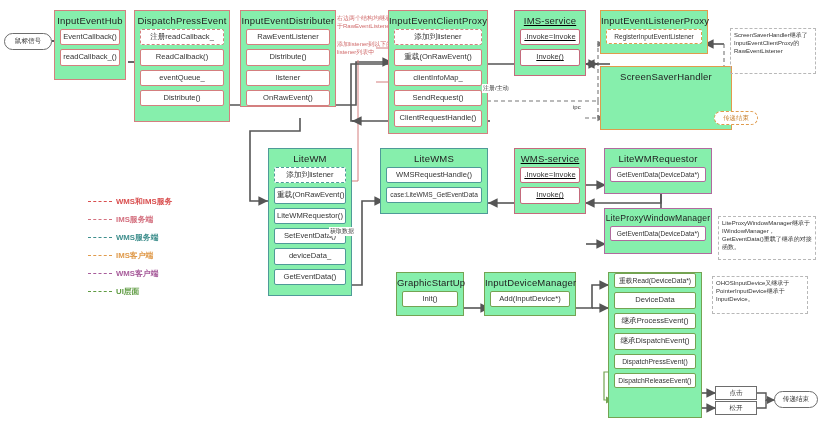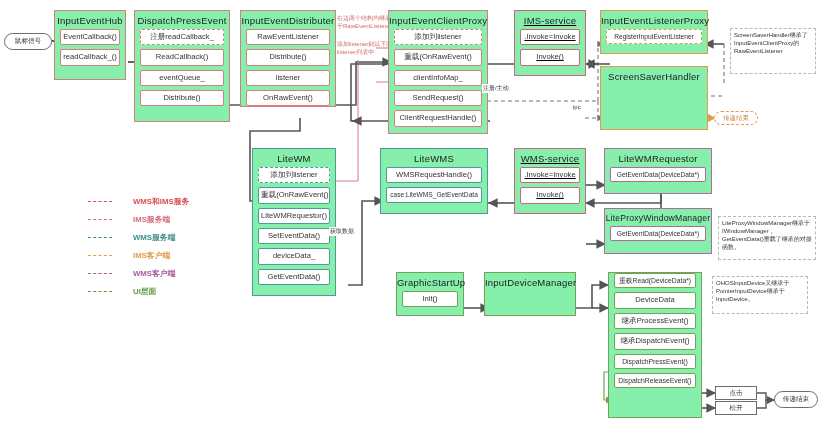--- a/index.html
+++ b/index.html
@@ -46,21 +46,21 @@
         padding:3px 3px;white-space:normal;}
   .anno.dash{border:1px dashed #b8b8b8;color:#333;}
   .anno.pinknote{border:1px dashed #d47f7f;color:#d06b6b;}
 
   
   .elab{position:absolute;font-size:6px;color:#333;background:#fff;padding:0 1px;
         white-space:nowrap;}
 
   
   #legend{position:absolute;left:88px;top:192px;width:150px;}
-  .lg-row{display:flex;align-items:center;gap:21px;height:18px;font-size:7.8px;font-weight:bold;}
+  .lg-row{display:flex;align-items:center;gap:4px;height:18px;font-size:7.8px;font-weight:bold;}
   .lg-dash{width:24px;height:0;border-top:1.4px dashed currentColor;flex:none;}
   .lg-txt{white-space:nowrap;}
 </style>
 </head>
 <body>
 
 <div id="stage">
 
   <svg class="wires" viewBox="0 0 820 427">
     <defs>
@@ -242,29 +242,29 @@
   <div class="elab" style="left:482px;top:84px;">注册/主动</div>
   <div class="elab" style="left:572px;top:104px;">ipc</div>
 
   <div class="grp c-orange" style="left:600px;top:10px;width:108px;height:44px;">
     <div class="gtitle">InputEventListenerProxy</div>
     <div class="items">
       <div class="cell dashcell" style="font-size:6.6px;">RegisterInputEventListener</div>
     </div>
   </div>
 
-  <div class="grp c-orange" style="left:600px;top:66px;width:108px;height:64px;">
+  <div class="grp c-orange" style="left:600px;top:66px;width:132px;height:64px;">
     <div class="gtitle">ScreenSaverHandler</div>
   </div>
 
   <div class="anno dash" style="left:730px;top:28px;width:86px;height:46px;">ScreenSaverHandler继承了InputEventClientProxy的RawEventListener</div>
 
   <div class="notebox" style="left:714px;top:111px;width:44px;height:14px;border-radius:7px;">传递结束</div>
 
-  <div class="grp c-teal" style="left:252px;top:148px;width:84px;height:148px;">
+  <div class="grp c-teal" style="left:268px;top:148px;width:84px;height:148px;">
     <div class="gtitle">LiteWM</div>
     <div class="items">
       <div class="cell dashcell">添加到listener</div>
       <div class="cell">重载(OnRawEvent()</div>
       <div class="cell">LiteWMRequestor()</div>
       <div class="cell">SetEventData()</div>
       <div class="cell">deviceData_</div>
       <div class="cell">GetEventData()</div>
     </div>
   </div>
@@ -305,20 +305,23 @@
 
   <div class="grp c-green" style="left:396px;top:272px;width:68px;height:44px;">
     <div class="gtitle">GraphicStartUp</div>
     <div class="items">
       <div class="cell">Init()</div>
     </div>
   </div>
 
   <div class="grp c-green" style="left:484px;top:272px;width:92px;height:44px;">
     <div class="gtitle">InputDeviceManager</div>
+    <div class="items">
+      <div class="cell">Add(InputDevice*)</div>
+    </div>
   </div>
 
   <div class="grp c-green" style="left:608px;top:272px;width:94px;height:146px;">
     <div class="items">
       <div class="cell" style="font-size:6.8px;">重载Read(DeviceData*)</div>
       <div class="cell">DeviceData</div>
       <div class="cell">继承ProcessEvent()</div>
       <div class="cell">继承DispatchEvent()</div>
       <div class="cell" style="font-size:6.8px;">DispatchPressEvent()</div>
       <div class="cell" style="font-size:6.8px;">DispatchReleaseEvent()</div>

